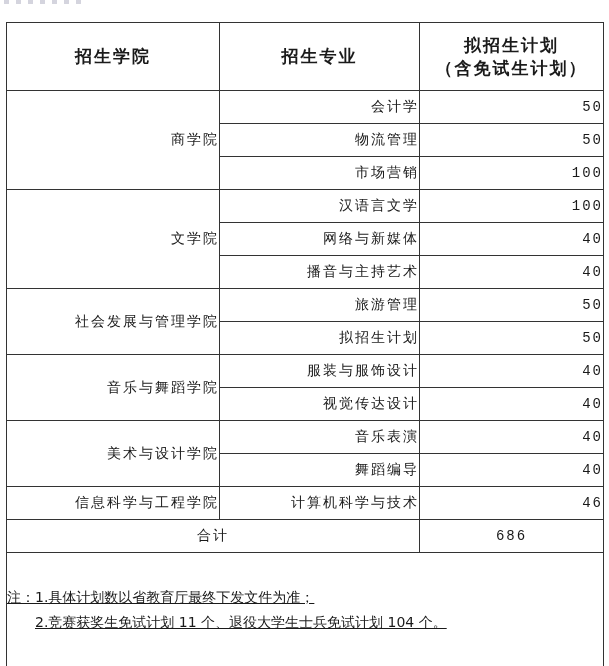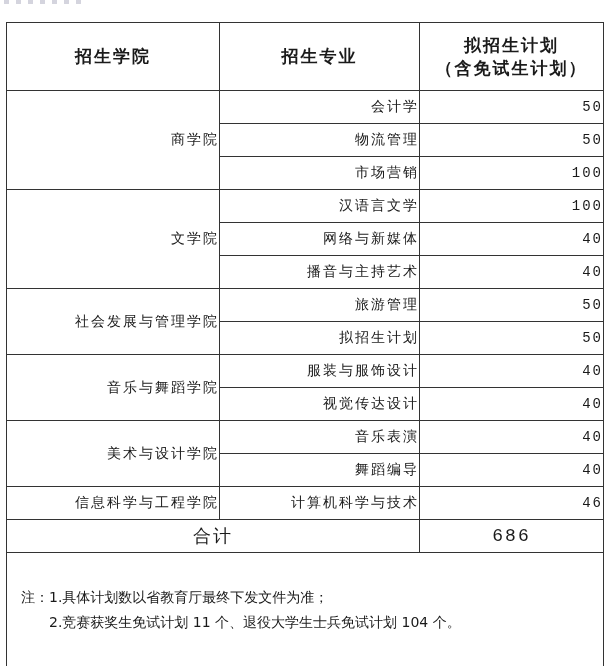--- a/index.html
+++ b/index.html
@@ -9,22 +9,22 @@
               background:repeating-linear-gradient(90deg,#b8b8c8 0 5px,transparent 5px 12px); opacity:.6; }
   table.plan { position:absolute; left:6px; top:22px; width:597px;
                border-collapse:collapse; table-layout:fixed; }
   table.plan td, table.plan th { border:1.5px solid #333; text-align:center; vertical-align:middle;
                padding:0; font-weight:normal; }
   col.c1 { width:213px; } col.c2 { width:200px; } col.c3 { width:184px; }
   tr.head th { height:67px; font-weight:bold; font-size:17px; letter-spacing:2px; }
   tr.head th .l2 { display:block; }
   tr.row td { height:32px; font-size:14px; letter-spacing:2px;text-align:right; }
   td.num { font-family:Liberation Mono, monospace; font-size:14.5px; letter-spacing:0; }
-  tr.total td { height:32px; font-size:18px; letter-spacing:2px; }
-  tr.notes td { height:114px; text-align:left; font-size:14px; line-height:25px; padding-left:14px; }
+  tr.total td { height:32px; font-size:14px; letter-spacing:2px; }
+  tr.notes td { height:114px; text-align:left; font-size:14px; line-height:25px; padding-left:0;text-decoration:underline; }
   .note-line2 { padding-left:28px; display:block; }
 </style>
 </head>
 <body>
 
 <div class="topmarks"></div>
 
 <table class="plan">
   <colgroup>
       <col class="c1">

